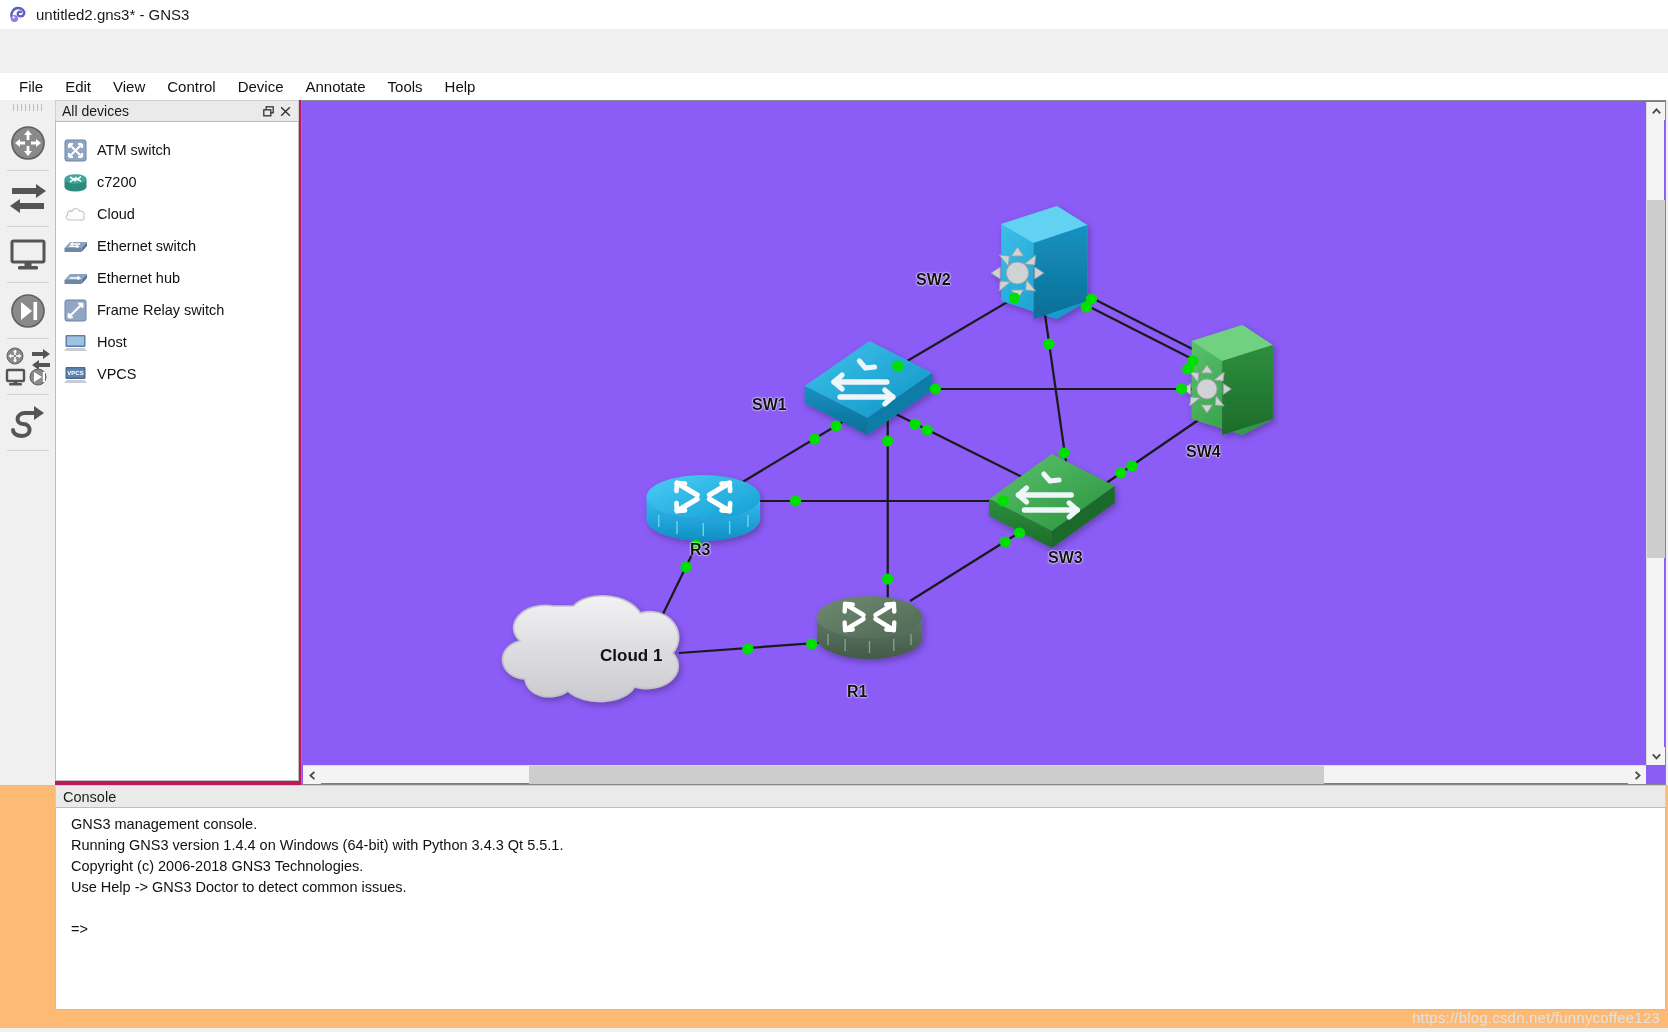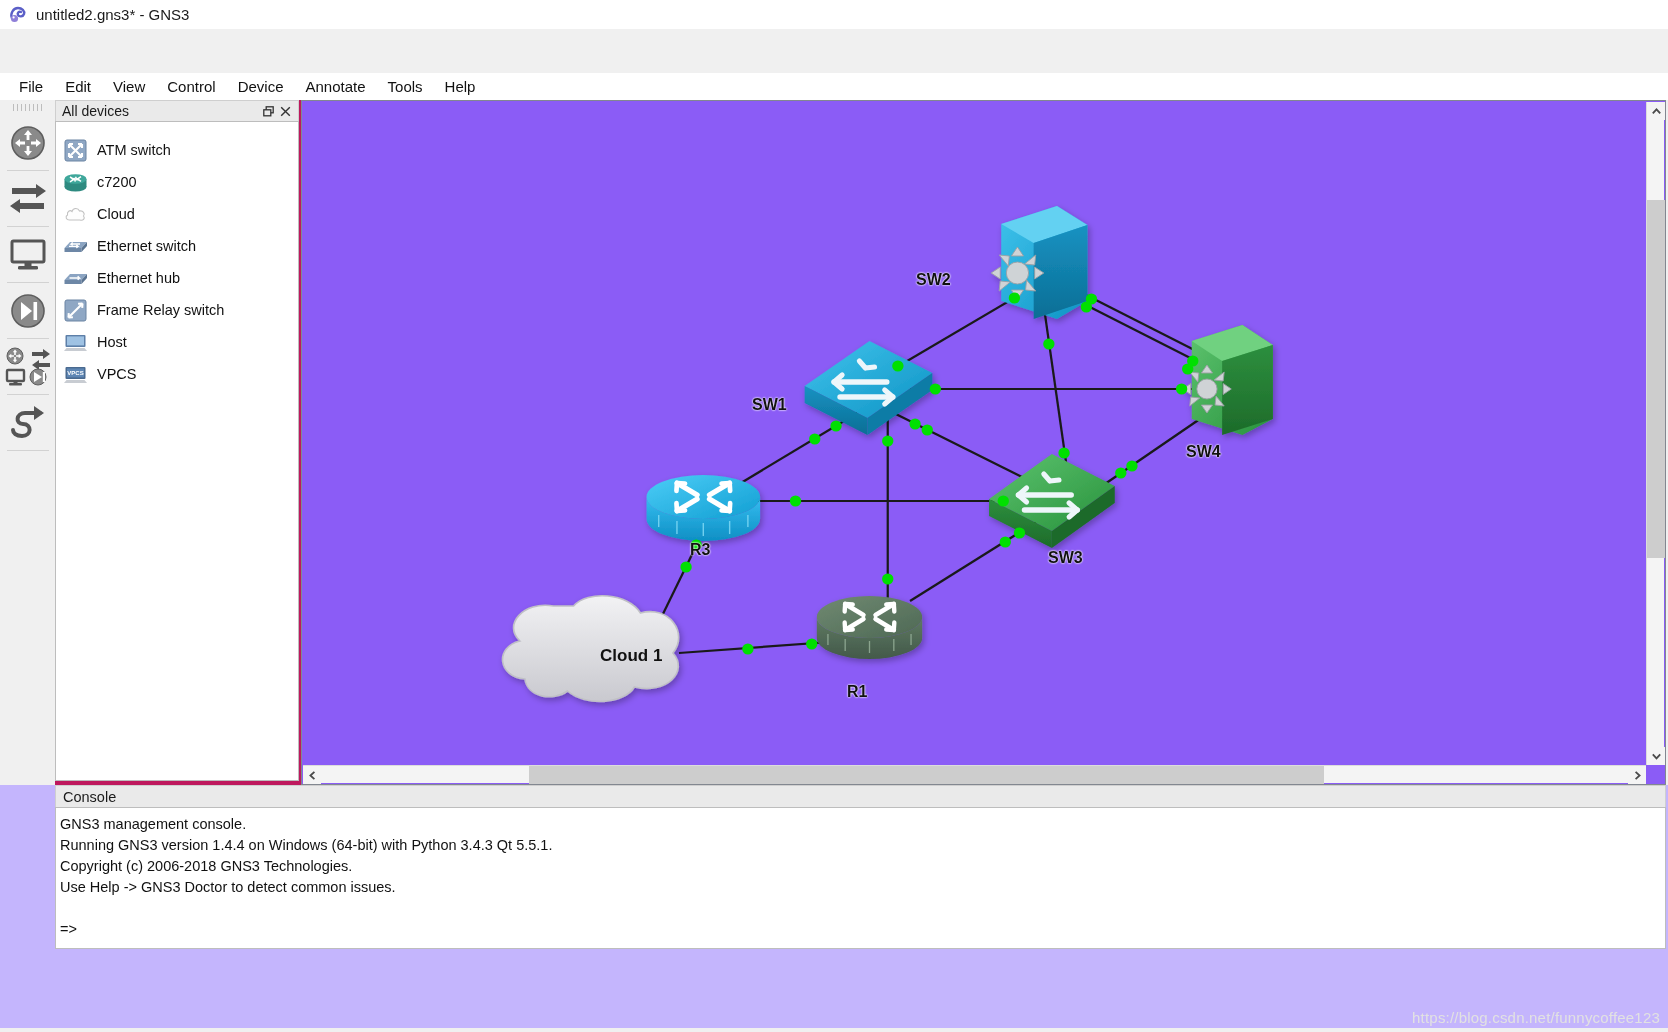--- a/index.html
+++ b/index.html
@@ -123,32 +123,32 @@
   }
   .sb-arrow{
     position:absolute; display:flex; align-items:center; justify-content:center;
     color:#5a5a5a; font-size:12px; cursor:default; background:#f4f4f4;
   }
   .sb-thumb{ position:absolute; background:#cdcdcd; cursor:default; }
 
   
   #console-dock{
     position:absolute; left:0; top:785px; width:1668px; height:247px;
-    background:#c4b5fd; padding:0 2px 2px 0;
+    background:#fdba74; padding:0 2px 2px 0;
   }
   #console-title{
     margin-left:55px;
     height:22px; background:#eaeaea; border:1px solid #cfcfcf; border-bottom:none;
     display:flex; align-items:center; padding-left:7px;
     font-size:14.5px; color:#1a1a1a;
   }
   #console-body{
     margin-left:55px;
-    height:142px; background:#ffffff; border:1px solid #bdbdbd;
-    padding:6px 4px; overflow:hidden;
+    height:203px; background:#ffffff; border:1px solid #bdbdbd;
+    padding:6px 15px; overflow:hidden;
   }
   .con-line{ font-size:14.5px; line-height:1.45; color:#111; white-space:pre; }
 
   
   #watermark{
     position:absolute; right:8px; bottom:6px;
     font-size:15px; color:#e2e2e2; letter-spacing:.2px;
     pointer-events:none; user-select:none;
   }
   #bottom-strip{

